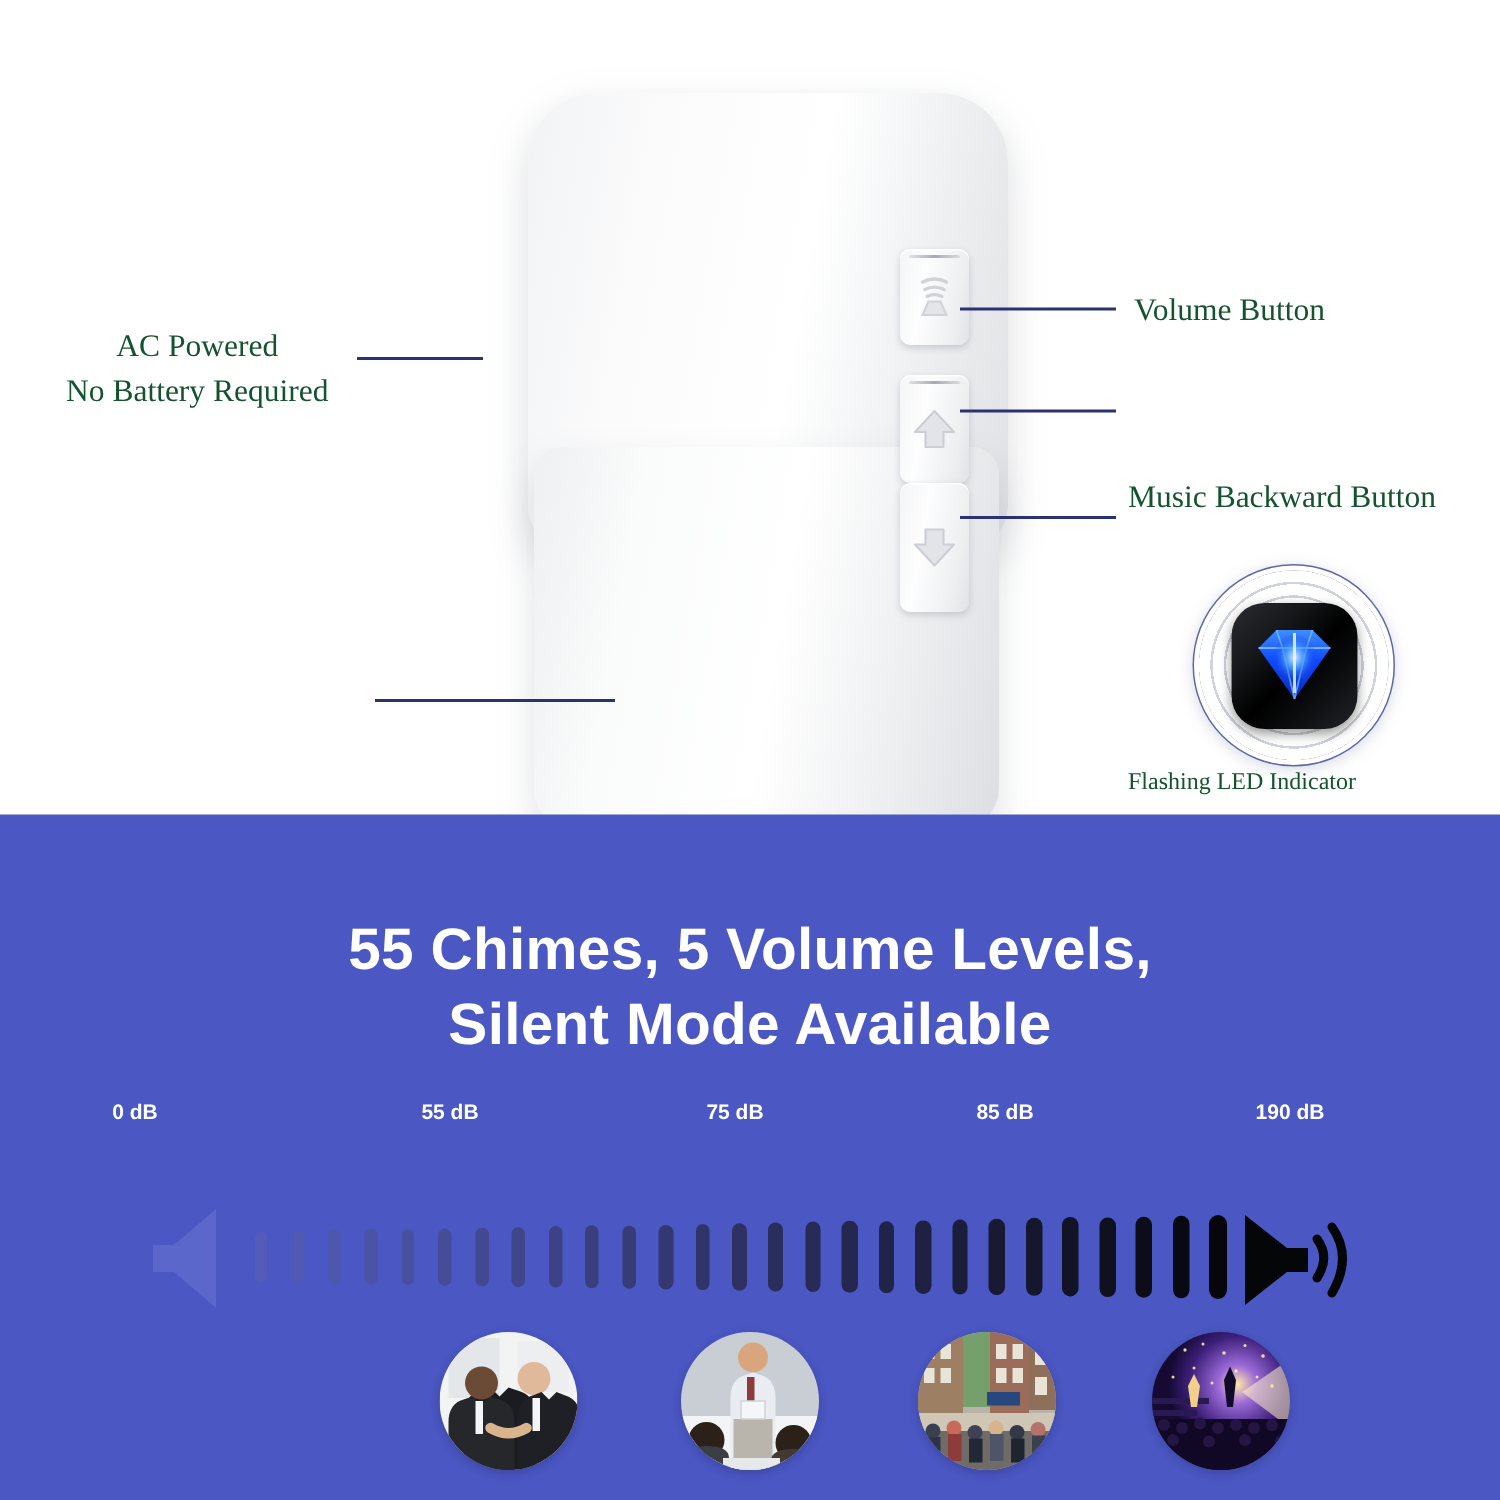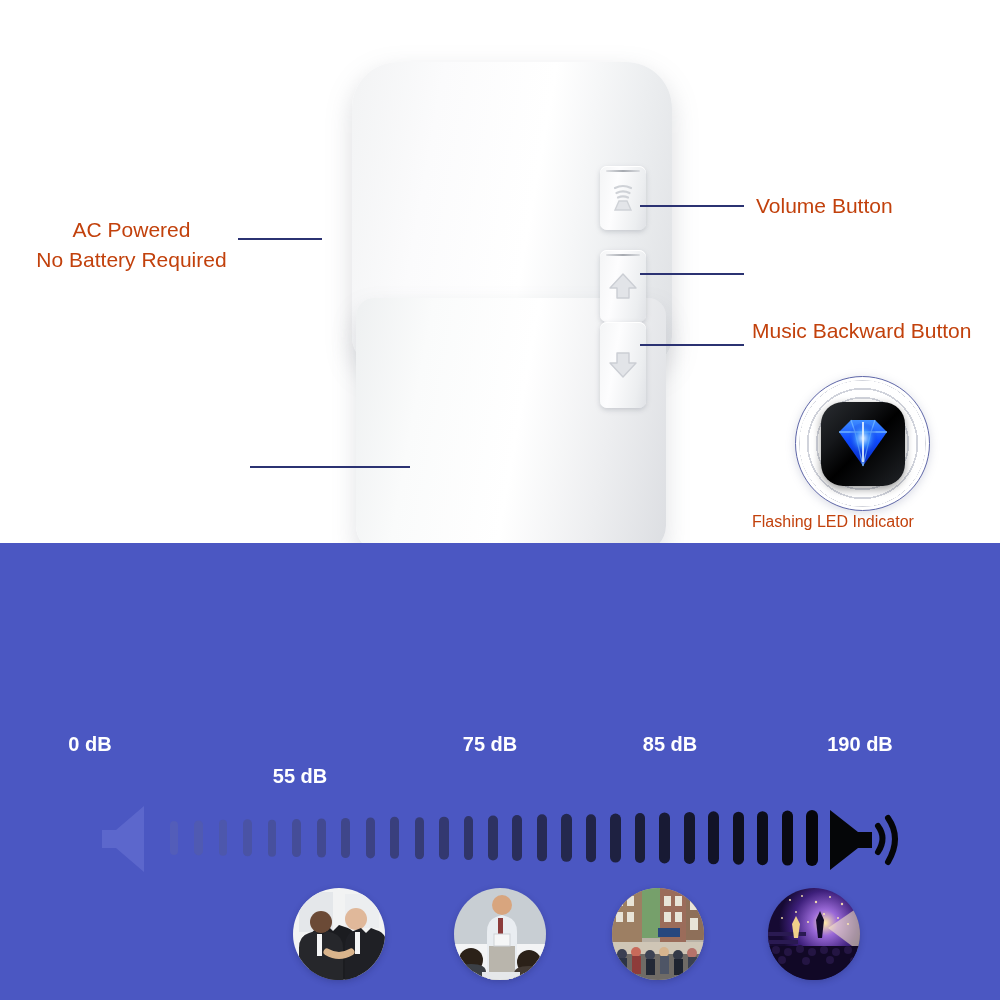--- a/index.html
+++ b/index.html
@@ -70,21 +70,21 @@
     display:flex;align-items:center;justify-content:center;
   }
   #btn-volume{top:0;height:64px;}
   #btn-forward{top:84px;height:72px;}
   #btn-backward{top:156px;height:86px;}
   .btn-top-line{position:absolute;left:6px;right:6px;top:4px;height:2px;border-radius:2px;
         background:linear-gradient(90deg,rgba(150,155,165,.25),rgba(110,116,126,.6),rgba(150,155,165,.25));}
 
   
   .label{
-    position:absolute;color:#c2410c;font-size:21px;line-height:28px;white-space:nowrap;
+    position:absolute;color:#14532d;font-size:21px;line-height:28px;white-space:nowrap;font-family:Liberation Serif, serif;
   }
   .label.two-line{line-height:30px;white-space:normal;}
   .lead{position:absolute;height:2px;background:#2b3272;}
 
   
   #led-badge{position:absolute;left:795px;top:376px;width:135px;height:135px;}
   .led-ring{position:absolute;inset:0;border-radius:50%;
      border:1px solid #5f67a8;
      background:#ffffff;
      box-shadow:0 2px 10px rgba(120,125,160,.28);}
@@ -97,21 +97,21 @@
   .led-tile{position:absolute;left:50%;top:50%;transform:translate(-50%,-50%);
      width:84px;height:84px;border-radius:22px;
      background:linear-gradient(135deg,#2a2d31 0%,#15171a 30%,#000 52%,#0b0c0e 70%,#212428 100%);
      box-shadow:0 3px 8px rgba(0,0,0,.4);overflow:hidden;}
 
   
   #banner{position:absolute;left:0;top:543px;width:1000px;height:457px;background:#4b57c2;overflow:hidden;}
   #headline{position:absolute;left:0;top:66px;width:1000px;text-align:center;color:#fff;
      font-size:39px;line-height:50px;font-weight:bold;letter-spacing:.2px;}
   #db-scale{position:absolute;left:0;top:190px;width:1000px;height:32px;}
-  .db-tick{position:absolute;top:0;color:#fff;font-size:20px;font-weight:bold;transform:translateX(-50%);white-space:nowrap;}
+  .db-tick{position:absolute;top:0;color:#fff;font-size:14px;font-weight:bold;transform:translateX(-50%);white-space:nowrap;}
 
   #volume-bar{position:absolute;left:100px;top:255px;width:800px;height:80px;}
   .vbar{position:absolute;bottom:50%;transform:translateY(50%);border-radius:7px;}
   .spk-mute{position:absolute;left:0;top:50%;transform:translateY(-50%);width:46px;height:72px;}
   .spk-loud{position:absolute;right:0;top:50%;transform:translateY(-50%);width:72px;height:72px;}
 
   #scenes{position:absolute;left:0;top:345px;width:1000px;height:112px;}
   .scene{position:absolute;width:92px;height:92px;border-radius:50%;overflow:hidden;
      box-shadow:0 2px 6px rgba(20,25,70,.25);}
 </style>
@@ -197,24 +197,28 @@
           <ellipse cx="42" cy="38" rx="15" ry="17" fill="url(#dglow)"></ellipse>
           <path d="M42 20 V60" stroke="#eaf5ff" stroke-width="2" opacity=".85"></path>
         </svg>
       </div>
     </div>
     <div class="label" style="left:752px;top:508px;font-size:16px;">Flashing LED Indicator</div>
   </div>
 
   <div id="banner">
 
+    <div id="headline">
+      <div>55 Chimes, 5 Volume Levels,</div>
+      <div>Silent Mode Available</div>
+    </div>
 
     <div id="db-scale">
         <div class="db-tick" style="left: 9%;">0 dB</div>
-        <div class="db-tick" style="left: 30%; margin-top: 32px;">55 dB</div>
+        <div class="db-tick" style="left: 30%;">55 dB</div>
         <div class="db-tick" style="left: 49%;">75 dB</div>
         <div class="db-tick" style="left: 67%;">85 dB</div>
         <div class="db-tick" style="left: 86%;">190 dB</div>
       </div>
 
     <div id="volume-bar">
       <div class="spk-mute">
         <svg width="46" height="72" viewBox="0 0 46 72">
           <path d="M44 4 L16 28 H2 V46 H16 L44 70 Z" fill="#5c67cc"></path>
         </svg>

